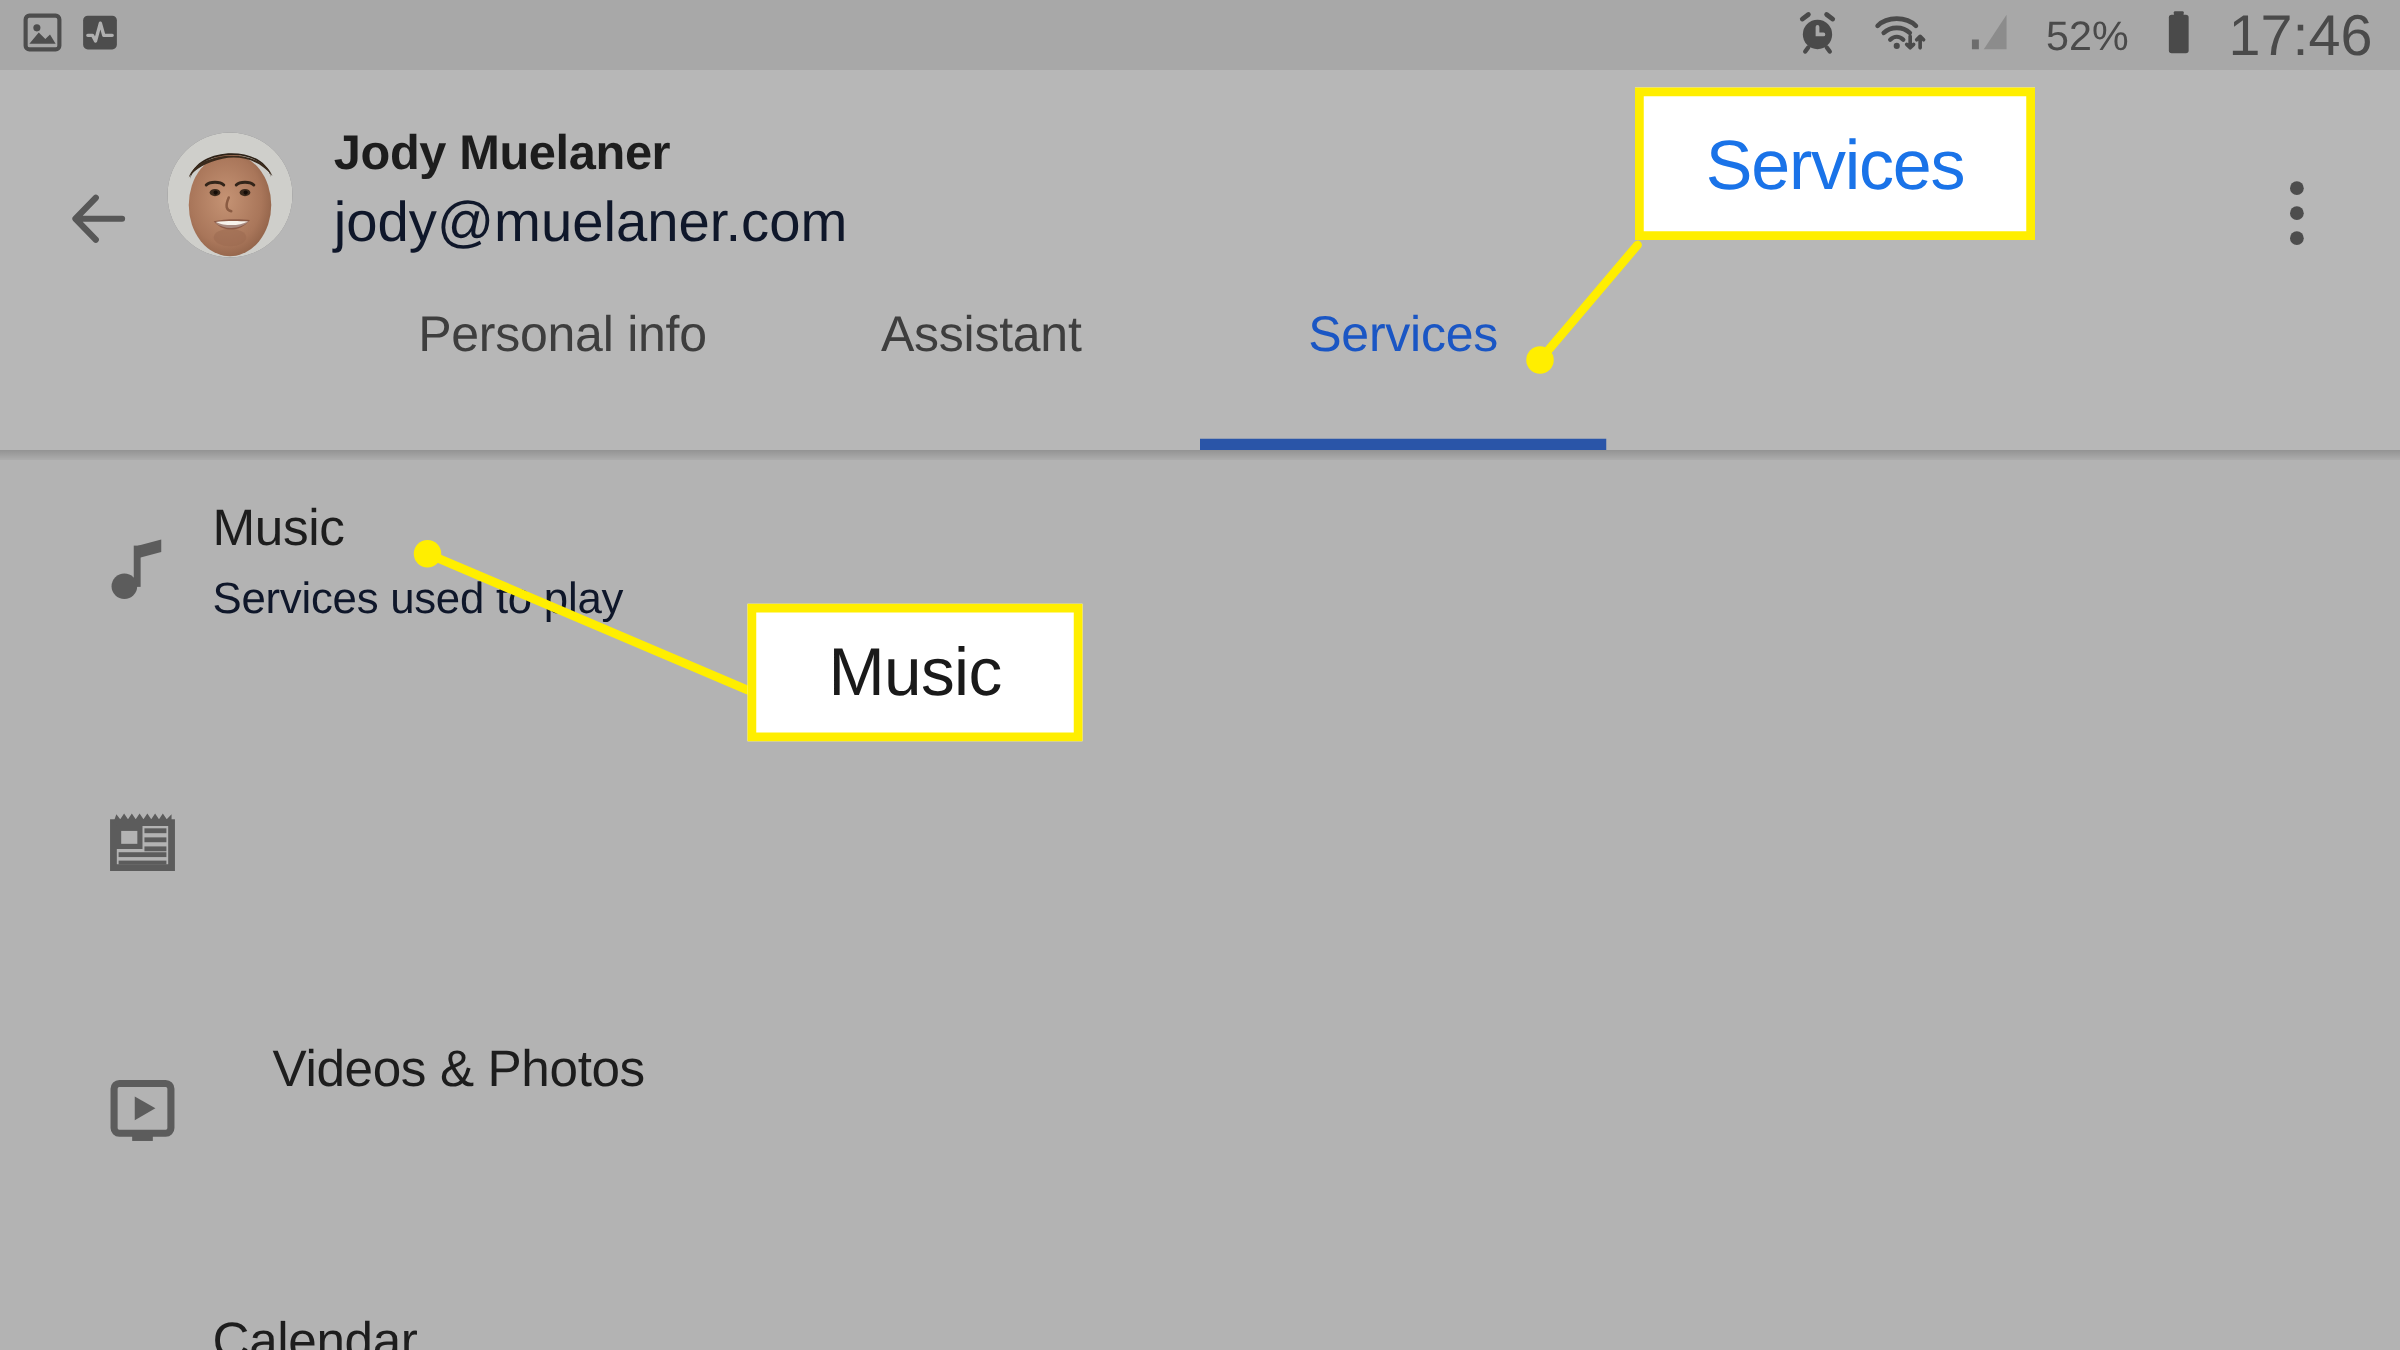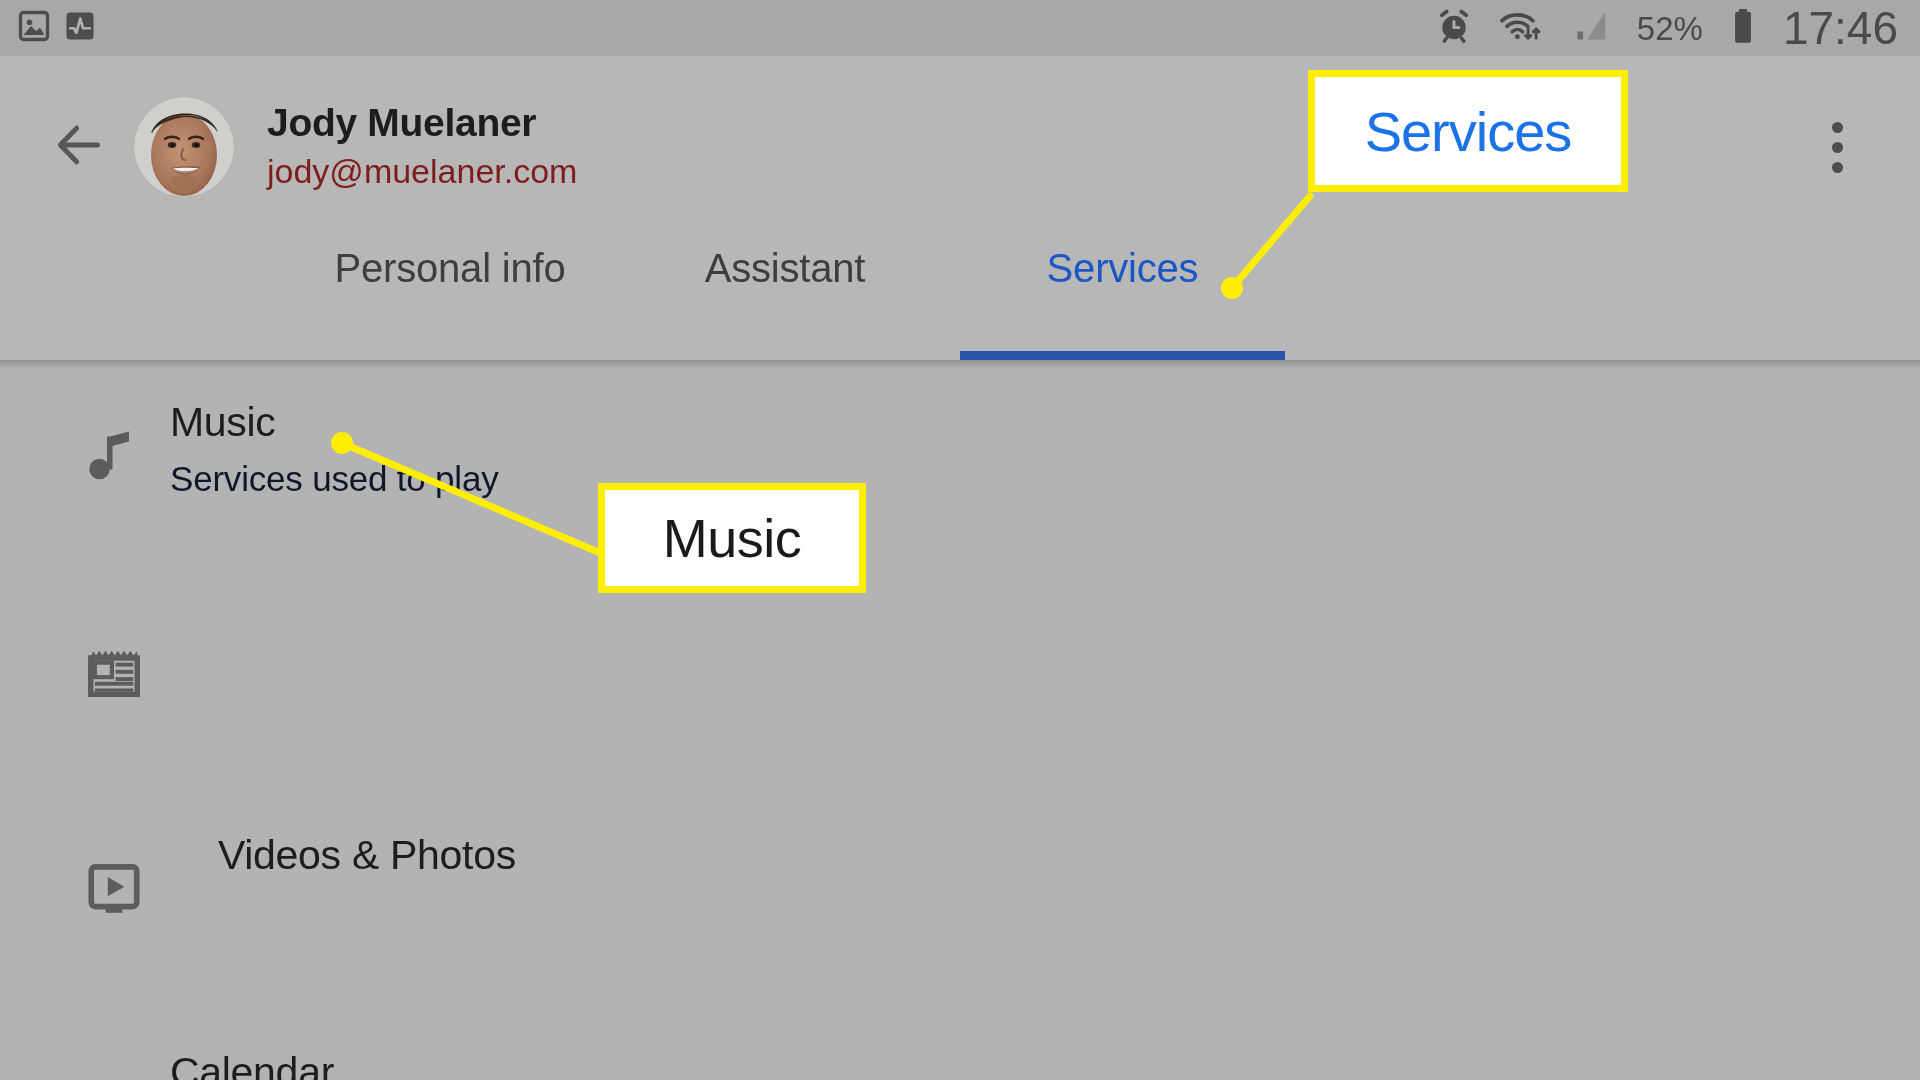--- a/index.html
+++ b/index.html
@@ -28,42 +28,42 @@
   
   .header{
     position:absolute; left:0; top:56px; width:1920px; height:304px;
     background:#b7b7b7;
   }
   .header-shadow{
     position:absolute; left:0; top:360px; width:1920px; height:10px;
     background:linear-gradient(to bottom, rgba(0,0,0,0.18), rgba(0,0,0,0));
   }
   .acct-row{
-    position:absolute; left:0; top:16px; width:1920px; height:150px;
-    display:flex; align-items:center;
+    position:absolute; left:0; top:0; width:1920px; height:150px;
+    display:flex; align-items:flex-end;
   }
   .back-btn{
     width:58px; height:58px; margin-left:50px;
     display:flex; align-items:center; justify-content:center;
     cursor:pointer;
   }
   .avatar{
     width:100px; height:100px; border-radius:50%;
     margin-left:26px; overflow:hidden; flex:0 0 auto;
     background:#9a9a9a;
     position:relative;
   }
   .avatar svg{ display:block; }
   .acct-text{ margin-left:33px; display:flex; flex-direction:column; justify-content:center; }
   .acct-name{
     font-size:39px; font-weight:bold; color:#1d1d1d; line-height:1.15;
     letter-spacing:-0.3px;
   }
   .acct-email{
-    font-size:34px; font-weight:400; color:#7f1d1d; line-height:1.25; margin-top:4px;
+    font-size:45px; font-weight:400; color:#0f172a; line-height:1.25; margin-top:4px;
   }
   .overflow-btn{
     margin-left:auto; margin-right:55px;
     width:56px; height:72px;
     display:flex; flex-direction:column; align-items:center; justify-content:center;
     gap:9px; cursor:pointer;
   }
   .dot{ width:11px; height:11px; border-radius:50%; background:#4d4d4d; }
 
   

